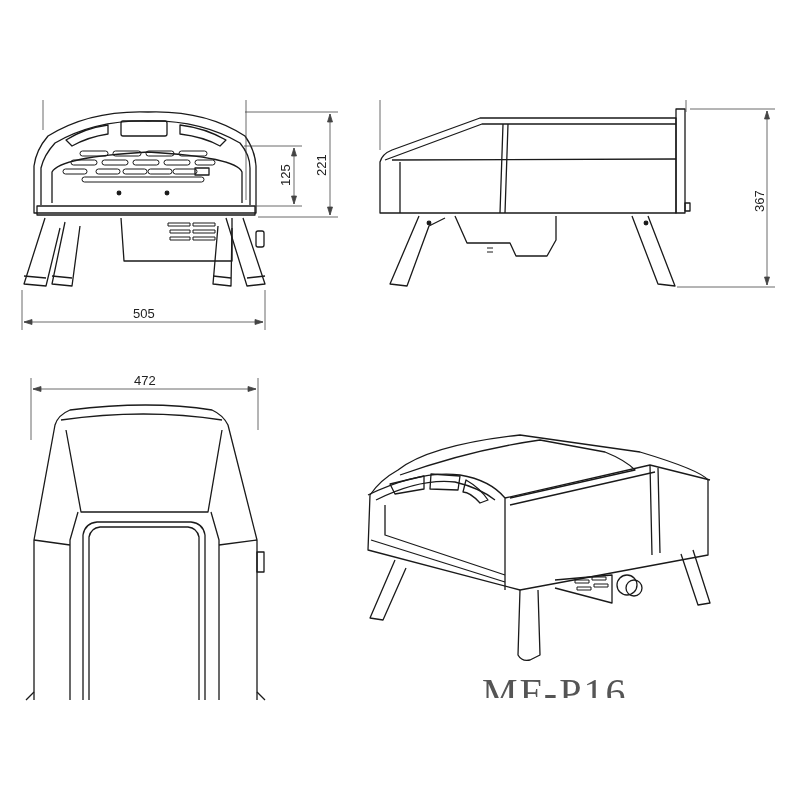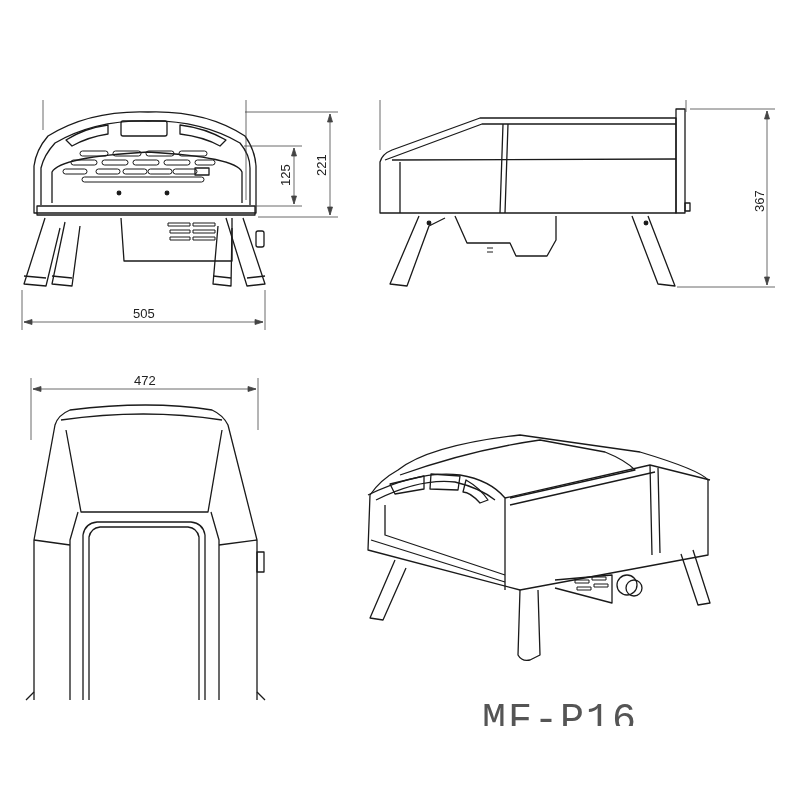--- a/index.html
+++ b/index.html
@@ -1,19 +1,19 @@
 <!DOCTYPE html>
 <html><head>
 <meta charset="utf-8">
 <style>
   html, body { margin:0; padding:0; background:#ffffff; }
   body { width:800px; height:800px; position:relative; overflow:hidden; font-family:"Liberation Sans", sans-serif; }
   svg { position:absolute; left:0; top:0; }
   .dim { font-family:"Liberation Sans", sans-serif; font-size:13px; fill:#222; }
-  .model-label { position:absolute; left:482px; top:696px; height:30px; overflow:hidden; font-family:Liberation Mono, monospace; font-size:40px; color:#555; letter-spacing:2px; line-height:50px; }
+  .model-label { position:absolute; left:482px; top:668px; height:30px; overflow:hidden; font-family:Liberation Serif, serif; font-size:40px; color:#555; letter-spacing:2px; line-height:50px; }
 </style>
 </head>
 <body>
 
 <svg width="800" height="800" viewBox="0 0 800 800" fill="none" stroke="#1a1a1a" stroke-width="1.3" stroke-linejoin="round">
 
   <g>
 
     <path d="M34,213 L34,166 Q36,150 48,136 Q90,110 148,112 Q205,110 245,136 Q255,150 256,166 L256,213 Z"></path>
     <path d="M41,205 L41,168 Q44,155 55,143 Q95,120 148,121 Q200,120 240,143 Q250,155 250,168 L250,205"></path>

